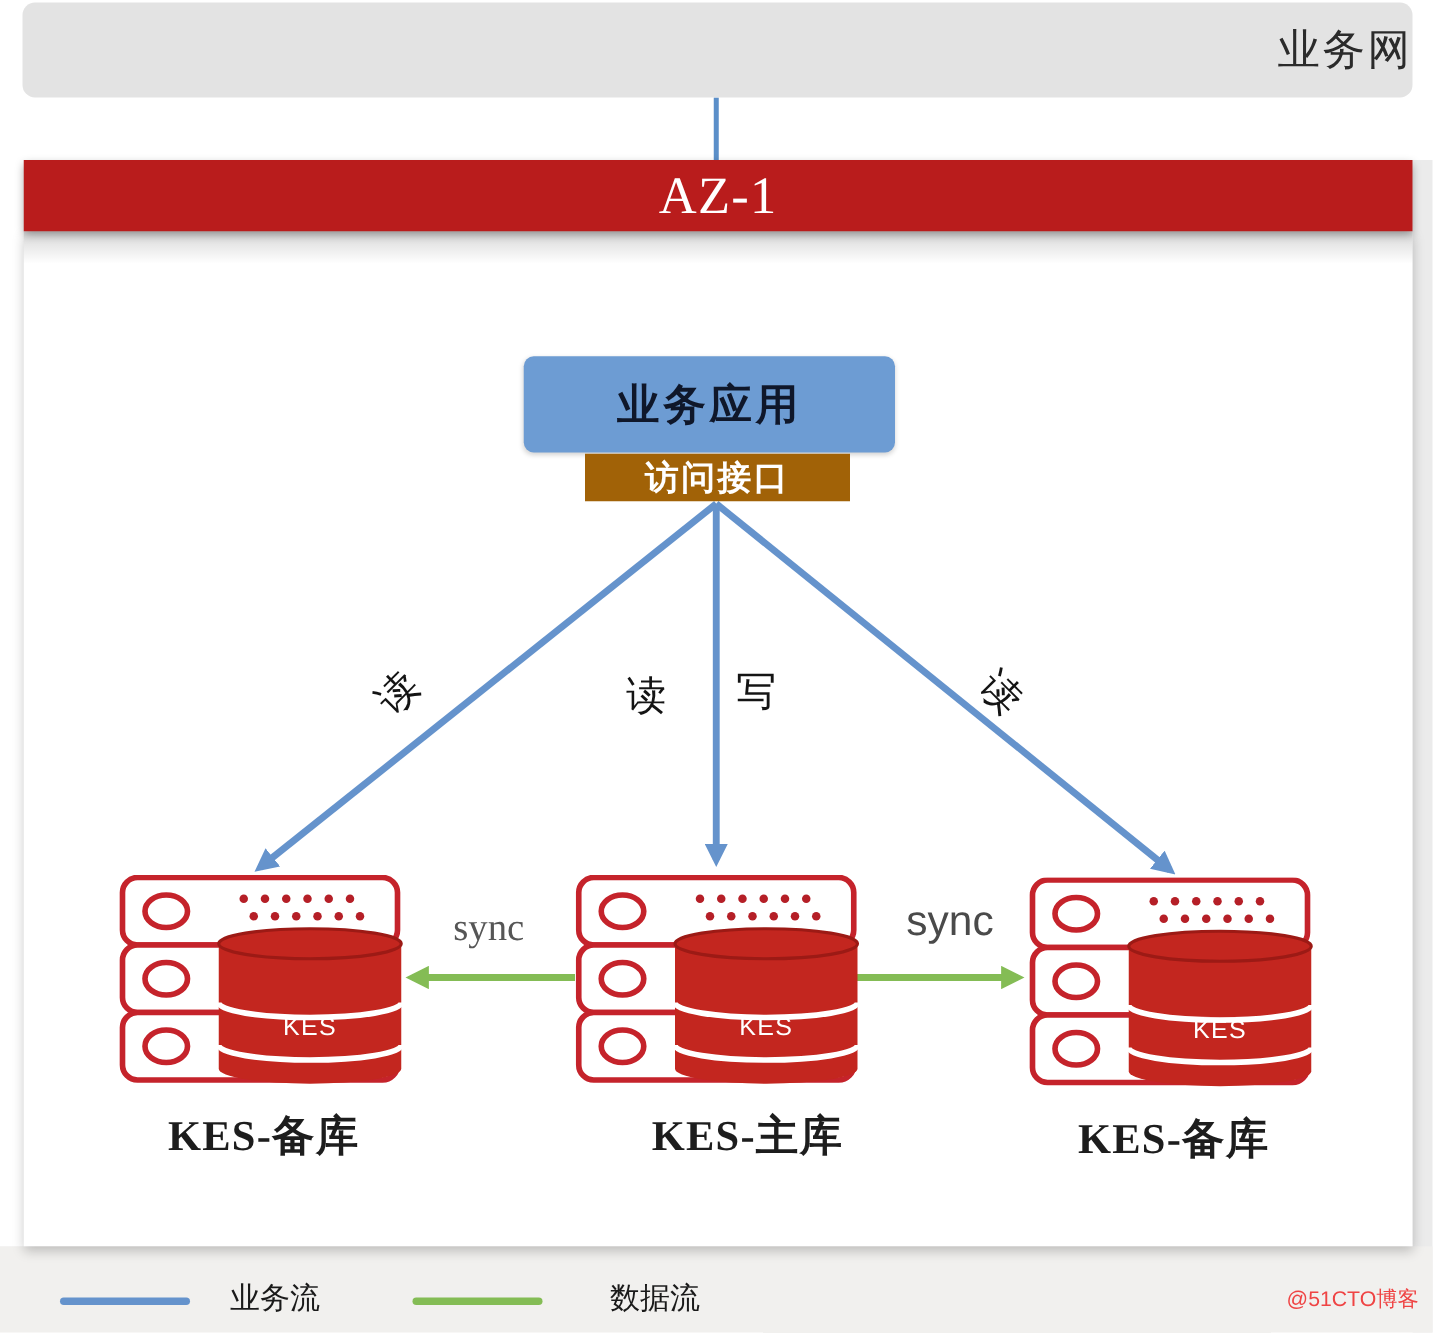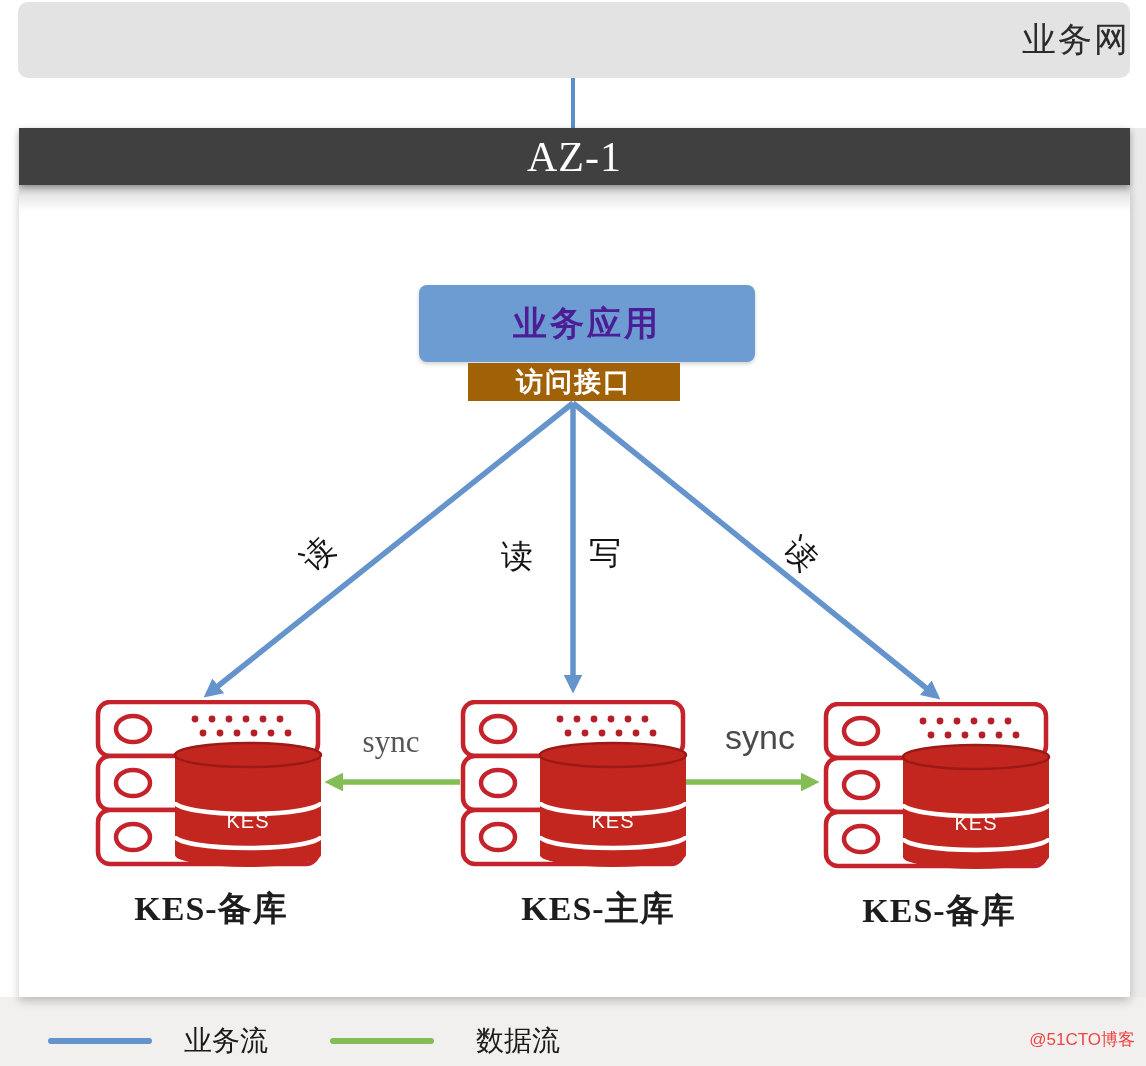--- a/index.html
+++ b/index.html
@@ -14,43 +14,43 @@
   
   .bar-network {
     left:18px; top:2px; width:1112px; height:76px;
     background:#e3e3e3; border-radius:10px;
     display:flex; align-items:center; justify-content:flex-end;
     font-size:34px; color:#2b2b2b; letter-spacing:2px; z-index:4;
   }
   .connector-v { left:571px; top:78px; width:4px; height:50px; background:#5b8fc9; z-index:3; }
   .bar-az {
     left:19px; top:128px; width:1111px; height:57px;
-    background:#404040; box-shadow:0 3px 7px rgba(0,0,0,0.35);
+    background:#b91c1c; box-shadow:0 3px 7px rgba(0,0,0,0.35);
     display:flex; align-items:center; justify-content:center;
     font-size:42px; color:#ffffff; letter-spacing:1px; z-index:4;
   }
 
   
   .panel {
     left:19px; top:185px; width:1111px; height:812px;
     background:#ffffff; box-shadow:0 4px 9px rgba(0,0,0,0.22); z-index:1;
   }
   .panel-top-shade {
     position:absolute; left:0; top:0; width:100%; height:26px;
     background:linear-gradient(to bottom, rgba(0,0,0,0.16), rgba(0,0,0,0));
   }
   .right-strip { left:1130px; top:128px; width:16px; height:938px; background:#ebebeb; z-index:0; }
   .bottom-strip { left:0; top:997px; width:1146px; height:69px; background:#f1f0ee; z-index:0; }
 
   
   .app-box {
-    left:419px; top:285px; width:336px; height:77px;
+    left:419px; top:285px; width:297px; height:77px;
     background:#6d9cd3; border-radius:8px; box-shadow:0 2px 4px rgba(0,0,0,0.18);
     display:flex; align-items:center; justify-content:center;
-    font-size:34px; font-weight:bold; color:#4c1d95; letter-spacing:3px; z-index:5;
+    font-size:34px; font-weight:bold; color:#0f172a; letter-spacing:3px; z-index:5;
   }
   .iface-box {
     left:468px; top:363px; width:212px; height:38px;
     background:#a16207;
     display:flex; align-items:center; justify-content:center;
     font-size:27px; font-weight:bold; color:#ffffff; letter-spacing:2px; z-index:5;
   }
 
   
   .arrows-svg { left:0; top:0; width:1146px; height:1066px; z-index:2; pointer-events:none; }
@@ -83,23 +83,23 @@
     color:#1d1d1d; z-index:4; letter-spacing:1px;
   }
   .server-label-1 { left:95px;  top:886px; }
   .server-label-2 { left:482px; top:886px; }
   .server-label-3 { left:823px; top:888px; }
 
   
   .legend-line { height:6px; border-radius:3px; z-index:4; }
   .legend-line-blue  { left:48px;  top:1038px; width:104px; background:#6593cc; }
   .legend-line-green { left:330px; top:1038px; width:104px; background:#84bc55; }
-  .legend-label { font-size:28px; color:#1a1a1a; z-index:4; }
+  .legend-label { font-size:24px; color:#1a1a1a; z-index:4; }
   .legend-label-1 { left:184px; top:1022px; }
-  .legend-label-2 { left:476px; top:1022px;text-align:right; }
+  .legend-label-2 { left:488px; top:1022px;text-align:right; }
 
   .watermark {
     left:900px; top:1028px; width:235px; text-align:right;
     font-family:"Liberation Sans", sans-serif; font-size:17px; color:#ef4444; z-index:4;
   }
 </style>
 </head>
 <body>
 
 <div class="abs right-strip"></div>

